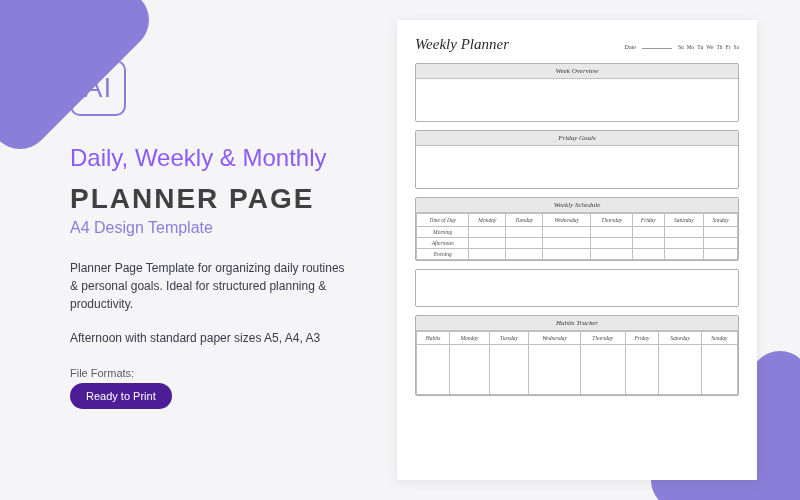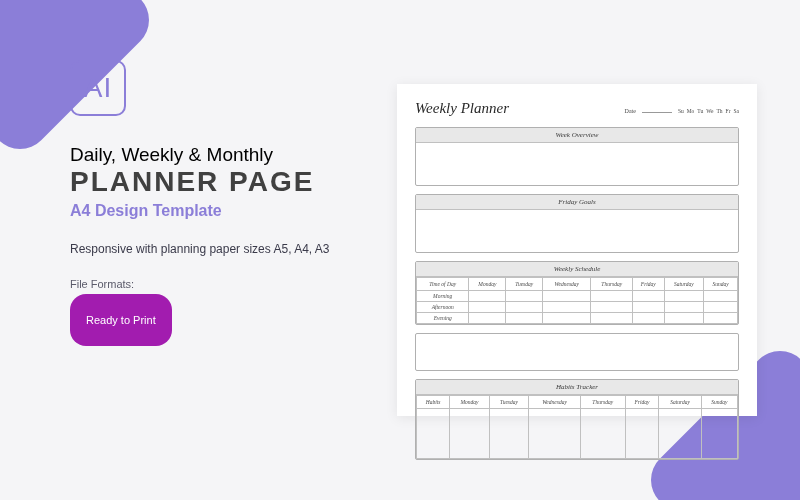--- a/index.html
+++ b/index.html
@@ -52,36 +52,36 @@
       justify-content: center;
       margin-bottom: 28px;
     }
     .logo-text {
       color: #8b7ed8;
       font-size: 28px;
       font-weight: 400;
       letter-spacing: 1px;
     }
     .heading-line1 {
-      font-size: 19px;
-      color: #000000;
+      font-size: 24px;
+      color: #8b5cf6;
       font-weight: 400;
-      margin-bottom: 0;
+      margin-bottom: 11px;
     }
     .heading-line2 {
       font-size: 28px;
       color: #404040;
       font-weight: 700;
       letter-spacing: 2px;
       margin-bottom: 4px;
     }
     .subtitle {
       font-size: 16px;
       color: #8b7ed8;
-      font-weight: 700;
+      font-weight: 400;
       margin-bottom: 22px;
     }
     .description {
       font-size: 12px;
       color: #3a3a4a;
       line-height: 1.5;
       margin-bottom: 18px;
     }
     .responsive-text {
       font-size: 12px;
@@ -95,37 +95,37 @@
     }
     .formats-list {
       font-size: 12px;
       color: #2a2a3a;
       font-weight: 700;
       letter-spacing: 0.5px;
       margin-bottom: 24px;
     }
     .ready-badge {
       display: inline-block;
-      background: #a21caf;
+      background: #4c1d95;
       color: #fff;
       font-size: 11px;
-      padding: 20px 16px;
+      padding: 7px 16px;
       border-radius: 16px;
     }
     .right-panel {
       width: 52%;
       display: flex;
       align-items: center;
       justify-content: center;
       padding: 20px 40px 20px 10px;
     }
     .planner-page {
       background: #fff;
       width: 360px;
-      height: 332px;
+      height: 460px;
       padding: 16px 18px;
       box-shadow: 0 2px 12px rgba(0,0,0,0.08);
       font-family: 'Times New Roman', serif;
     }
     .planner-header {
       display: flex;
       justify-content: space-between;
       align-items: baseline;
       margin-bottom: 10px;
     }
@@ -191,21 +191,22 @@
 <div class="corner-accent-br"></div>
 
 <div class="container">
   <div class="left-panel">
     <div class="logo-badge">
       <span class="logo-text">AI</span>
     </div>
     <div class="heading-line1">Daily, Weekly &amp; Monthly</div>
     <div class="heading-line2">PLANNER PAGE</div>
     <div class="subtitle">A4 Design Template</div>
-    <div class="responsive-text">Responsive with planning paper sizes A5, A4, A3</div>
+    <div class="description">Planner Page Template for organizing daily routines &amp; personal goals. Ideal for structured planning &amp; productivity.</div>
+    <div class="responsive-text">Afternoon with standard paper sizes A5, A4, A3</div>
     <div class="formats-label">File Formats:</div>
     <div class="ready-badge">Ready to Print</div>
   </div>
 
   <div class="right-panel">
     <div class="planner-page">
       <div class="planner-header">
         <div class="planner-title">Weekly Planner</div>
         <div class="date-days">
           <span class="date-label">Date</span>

